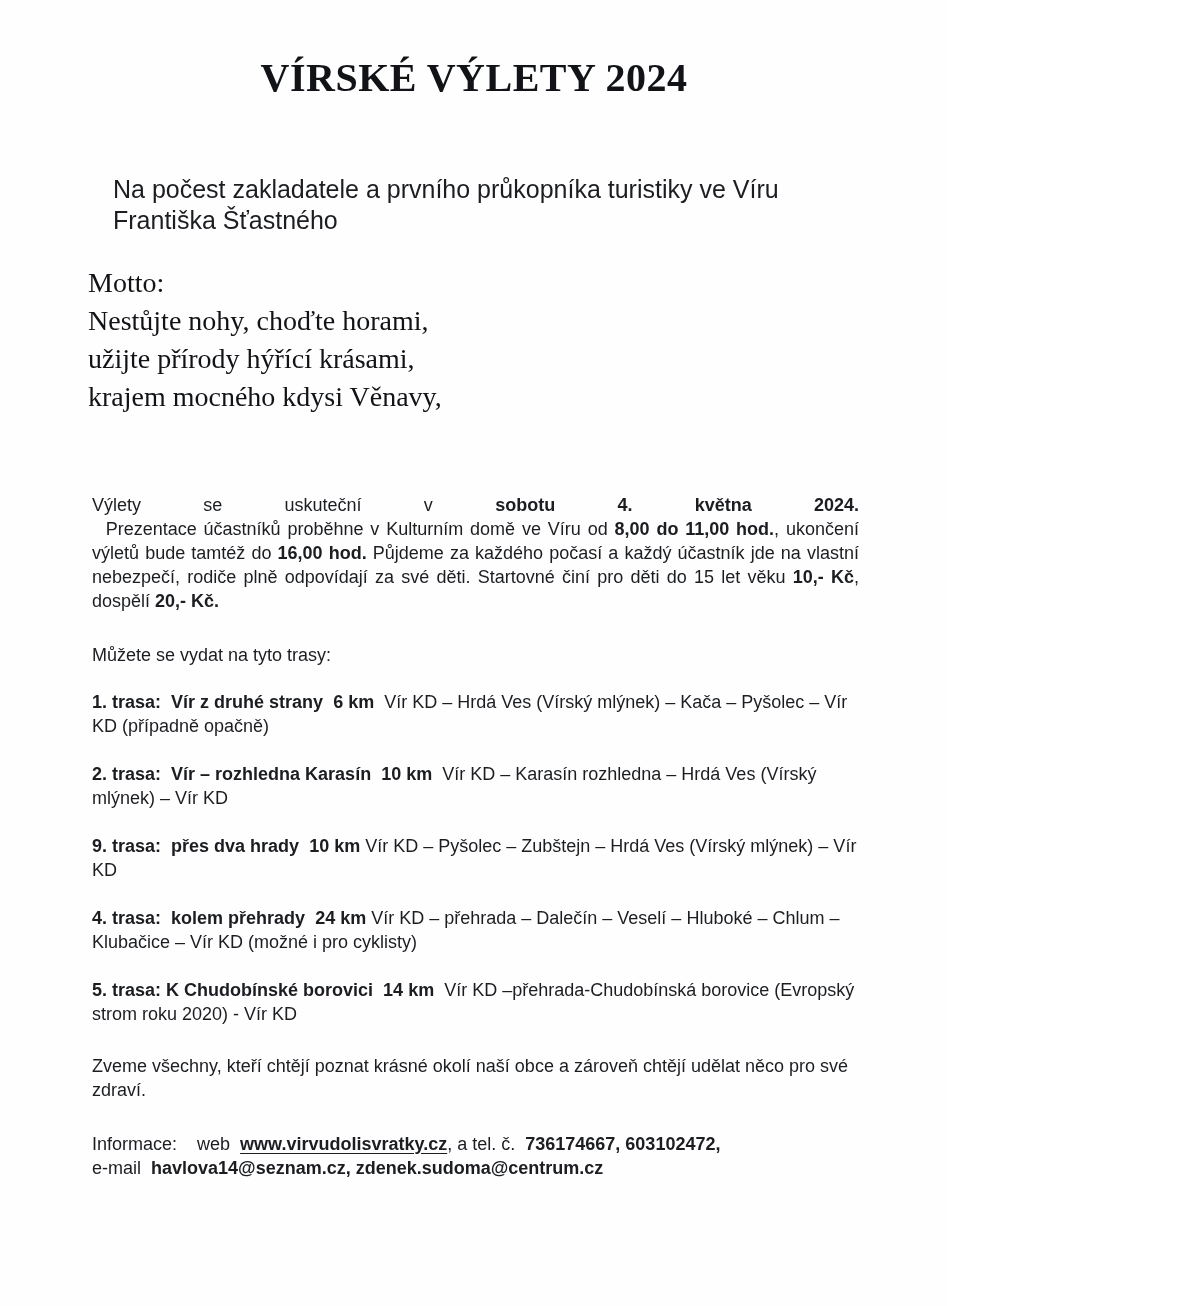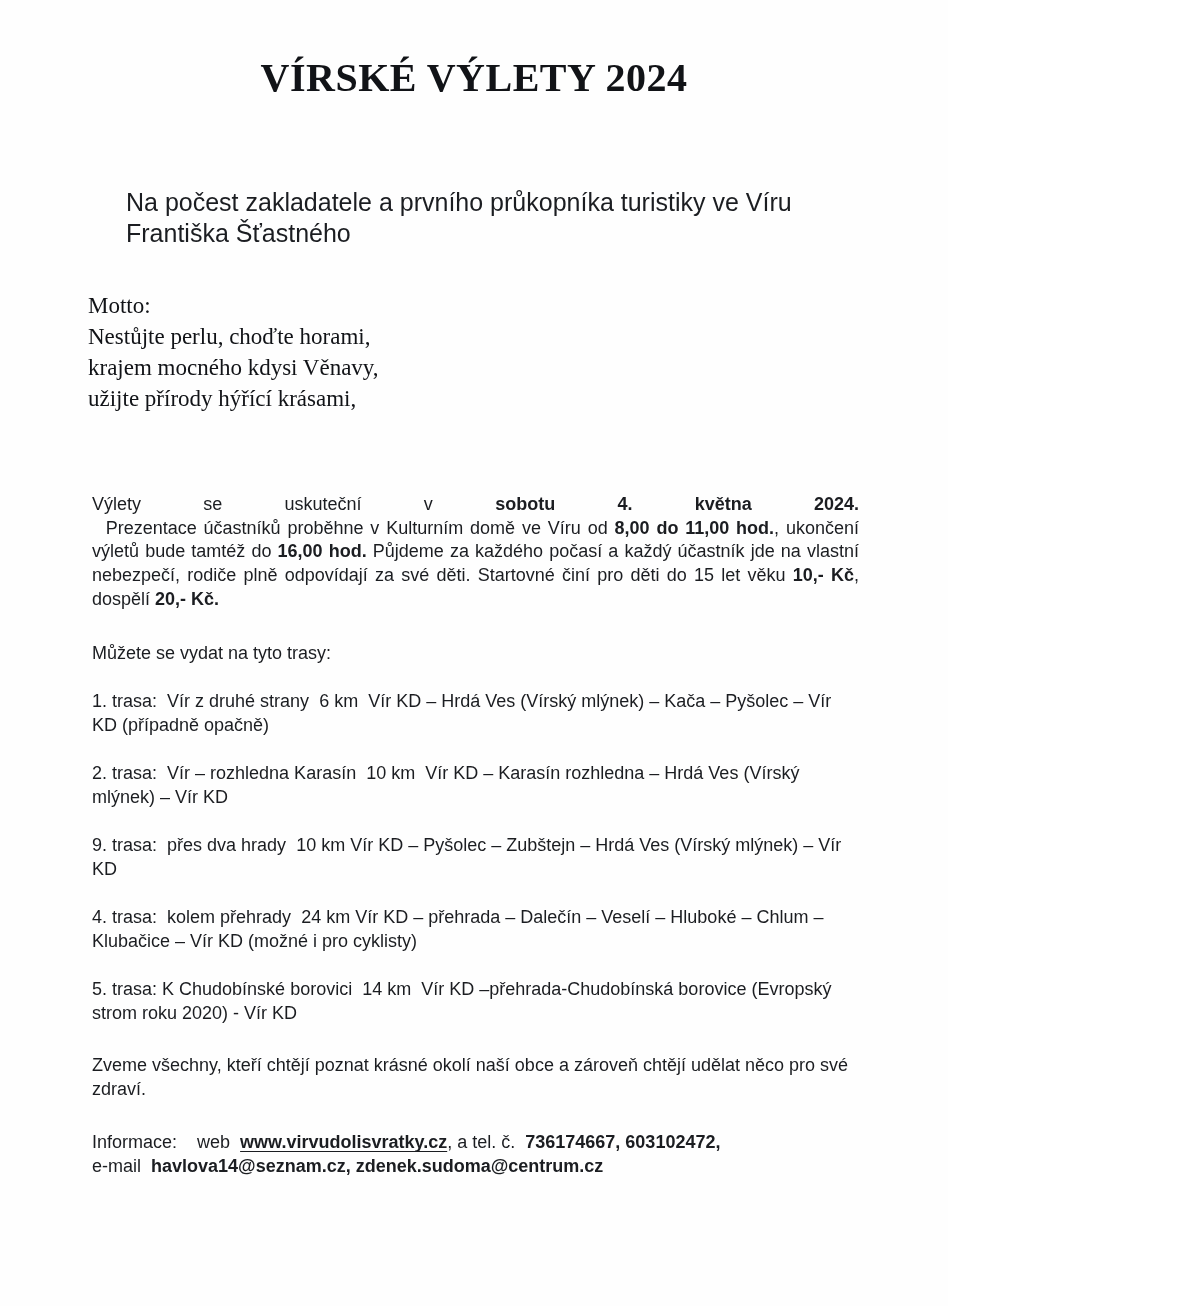--- a/index.html
+++ b/index.html
@@ -35,33 +35,33 @@
     font-size: 40px;
     letter-spacing: 0.5px;
     text-align: center;
     margin: 0;
     padding-top: 54px;
     color: #111317;
   }
 
   
   .dedication {
-    margin: 16px;
+    margin: 3px;
     padding-top: 70px;
     padding-left: 110px;
     padding-right: 85px;
     font-size: 25px;
     line-height: 1.25;
     color: #1b1d21;
   }
 
   
   .motto {
     font-family: "Liberation Serif", serif;
-    font-size: 23px;
+    font-size: 28px;
     line-height: 1.36;
     margin: 0;
     padding-top: 24px;
     padding-left: 88px;
     color: #111317;
   }
   .motto .line { display: block; white-space: pre; }
 
   
   .body-block {
@@ -93,36 +93,36 @@
     font-weight: bold;
     text-decoration: underline;
     text-underline-offset: 3px;
     color: inherit;
   }
 
   .spc { white-space: pre; }
 
   
   .route { }
-  .route .head { font-weight: normal; }
+  .route .head { font-weight: bold; }
 </style>
 </head>
 <body>
 
 <div class="page">
 
   <h1 class="doc-title">VÍRSKÉ VÝLETY 2024</h1>
 
   <p class="dedication">Na počest zakladatele  a prvního průkopníka turistiky ve Víru Františka Šťastného</p>
 
   <div class="motto">
     <span class="line">Motto:</span>
-    <span class="line">Nestůjte perlu, choďte horami,</span>
+    <span class="line">Nestůjte nohy, choďte horami,</span>
+    <span class="line">užijte přírody hýřící krásami,</span>
     <span class="line">krajem mocného kdysi Věnavy,</span>
-    <span class="line">užijte přírody hýřící krásami,</span>
   </div>
 
   <div class="body-block">
 
     <p class="para justified gap-intro"><span>Výlety se uskuteční v </span><b>sobotu 4. května 2024.</b><span class="spc">  Prezentace účastníků proběhne v Kulturním domě ve Víru od </span><b>8,00 do 11,00 hod.</b><span>, ukončení výletů bude tamtéž do </span><b>16,00 hod.</b><span> Půjdeme  za každého počasí a každý účastník jde na vlastní nebezpečí, rodiče plně odpovídají za své děti. Startovné činí pro děti do 15 let věku </span><b>10,- Kč</b><span>, dospělí </span><b>20,- Kč.</b></p>
 
     <p class="para gap-routes">Můžete se vydat na tyto trasy:</p>
 
     <p class="para route gap-item"><b class="head">1. trasa:</b><b class="head spc">&nbsp; </b><b class="head">Vír z druhé strany</b><b class="head spc">&nbsp; </b><b class="head">6 km</b><span class="spc">&nbsp; </span><span>Vír KD – Hrdá Ves (Vírský mlýnek) – Kača – Pyšolec –  Vír KD (případně opačně)</span></p>
 

